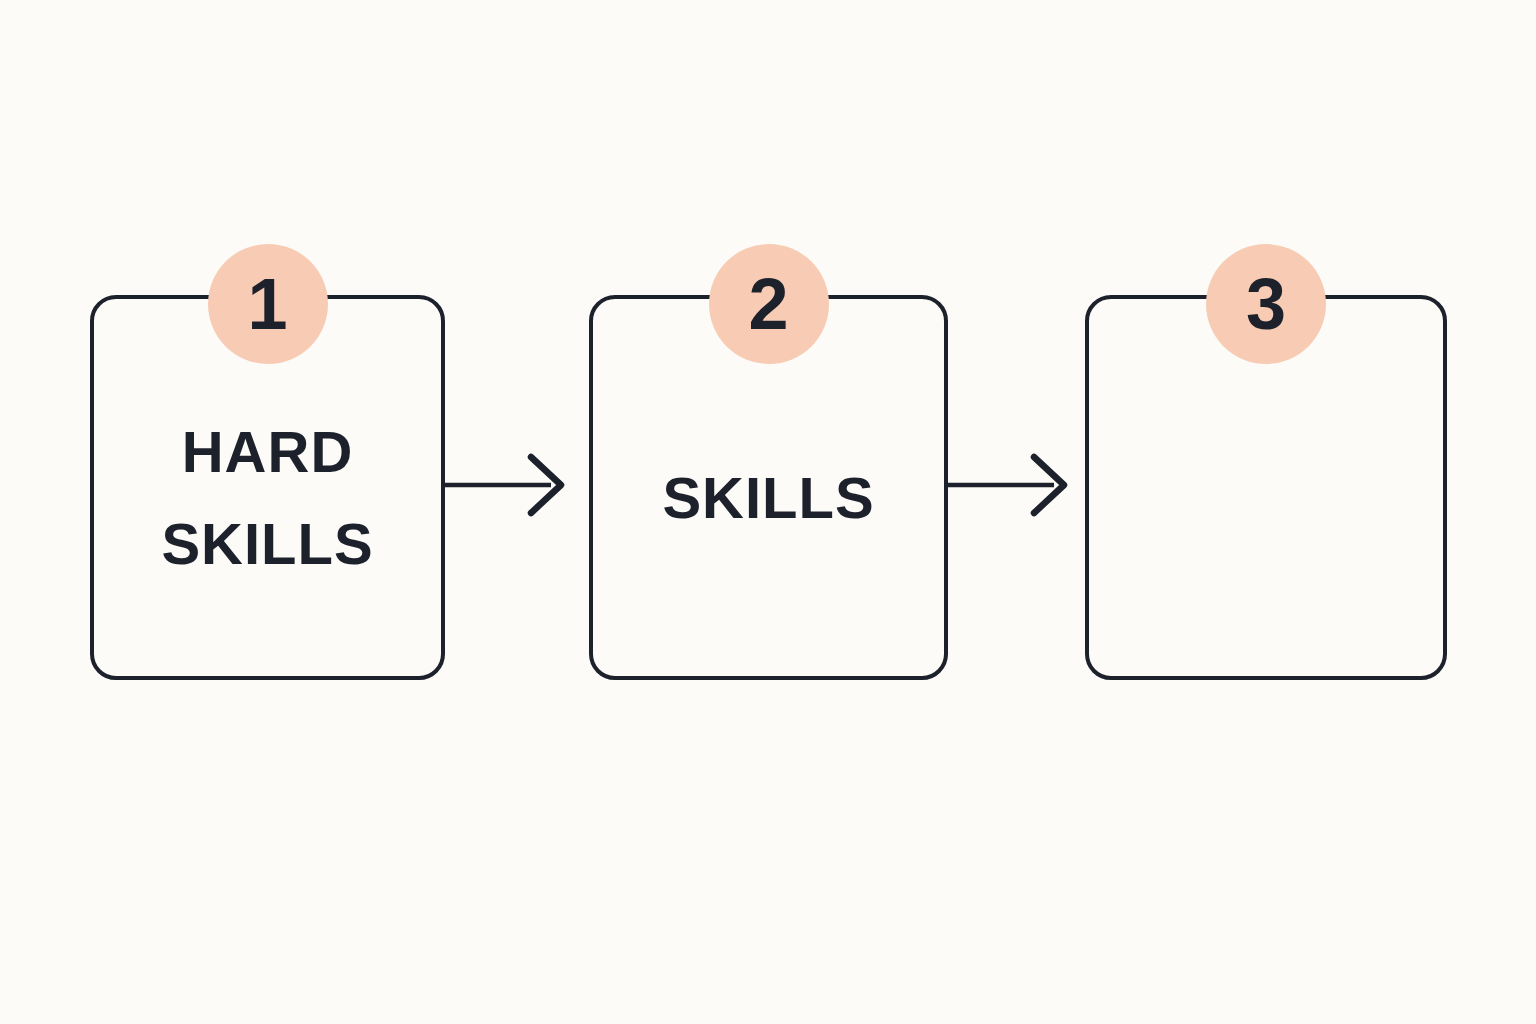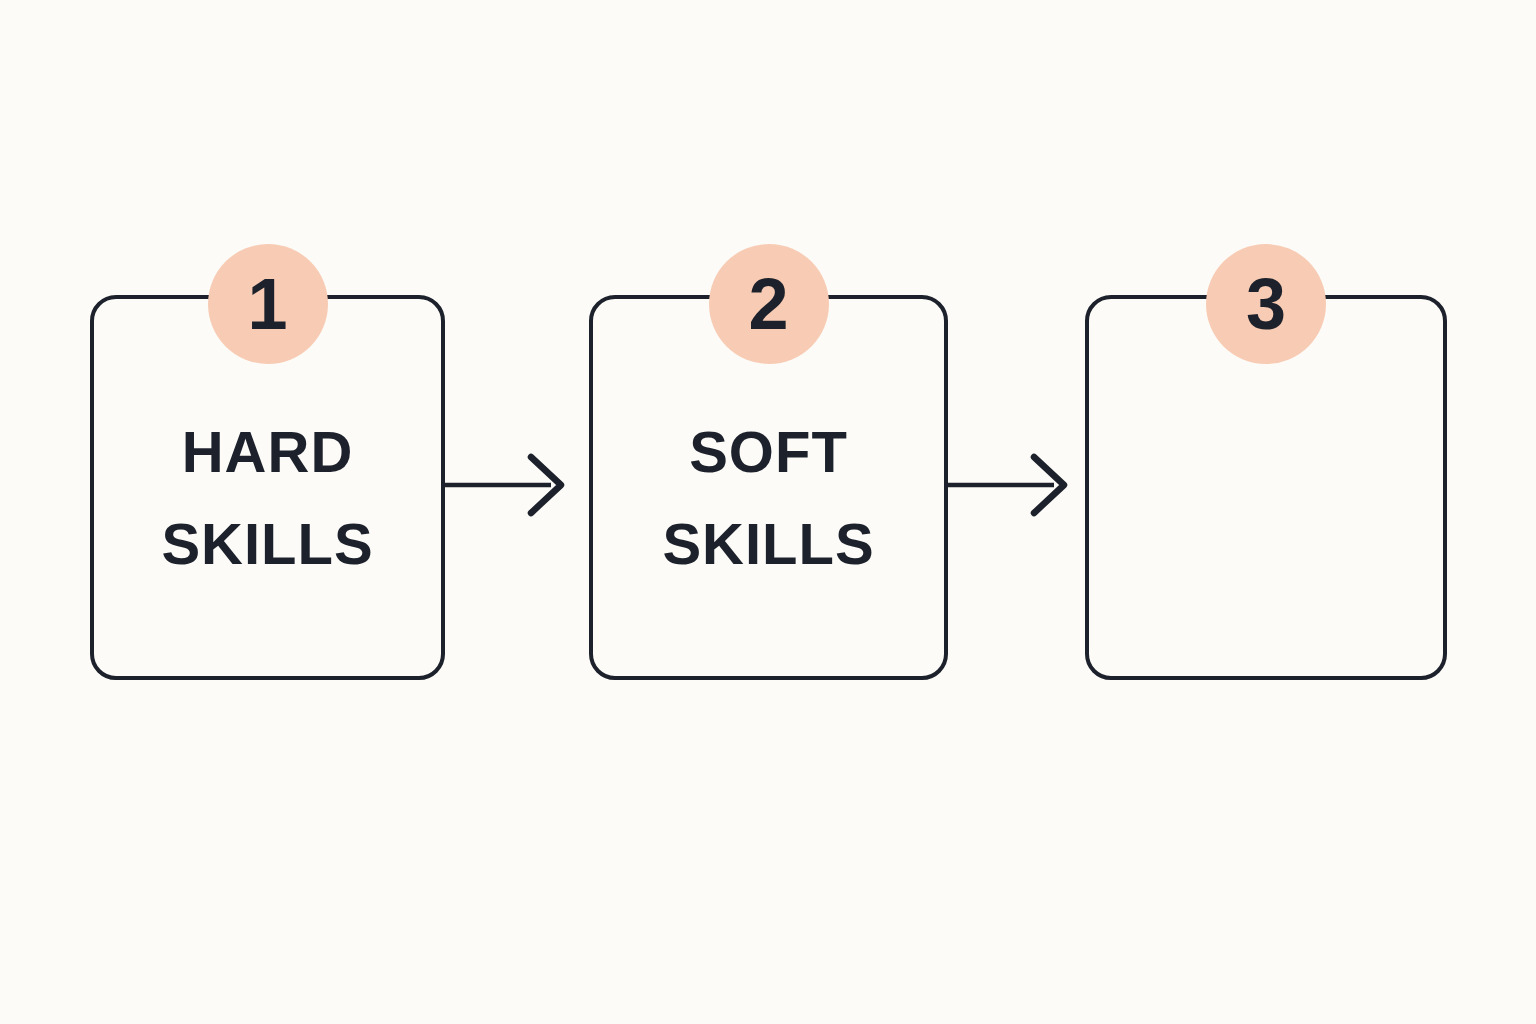--- a/index.html
+++ b/index.html
@@ -100,21 +100,20 @@
   <svg class="arrow arrow-1" viewBox="0 0 125 80">
     <line x1="0" y1="40" x2="106" y2="40" stroke="#1C212B" stroke-width="4.5"></line>
     <polyline points="86,12 116,40 86,68" fill="none" stroke="#1C212B" stroke-width="6.5" stroke-linecap="round" stroke-linejoin="round"></polyline>
   </svg>
 
   <div class="step-box pos-2">
     <div class="step-circle">
       <span class="step-number">2</span>
     </div>
     <div class="step-label">
-      <span class="label-line">SOFT</span>
       <span class="label-line">SKILLS</span>
     </div>
   </div>
 
   <svg class="arrow arrow-2" viewBox="0 0 125 80">
     <line x1="0" y1="40" x2="106" y2="40" stroke="#1C212B" stroke-width="4.5"></line>
     <polyline points="86,12 116,40 86,68" fill="none" stroke="#1C212B" stroke-width="6.5" stroke-linecap="round" stroke-linejoin="round"></polyline>
   </svg>
 
   <div class="step-box pos-3">

